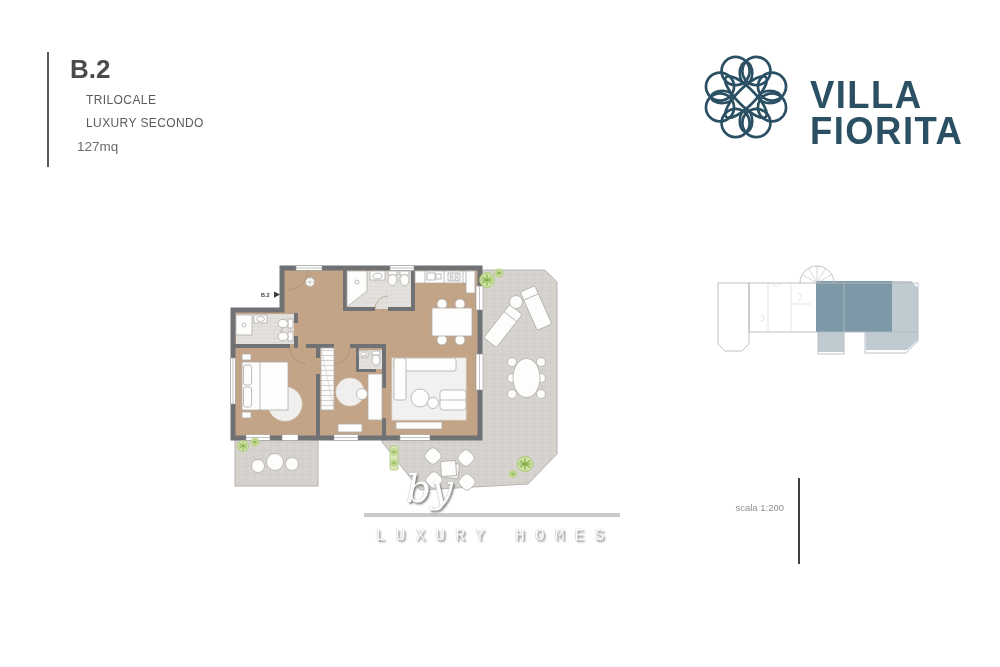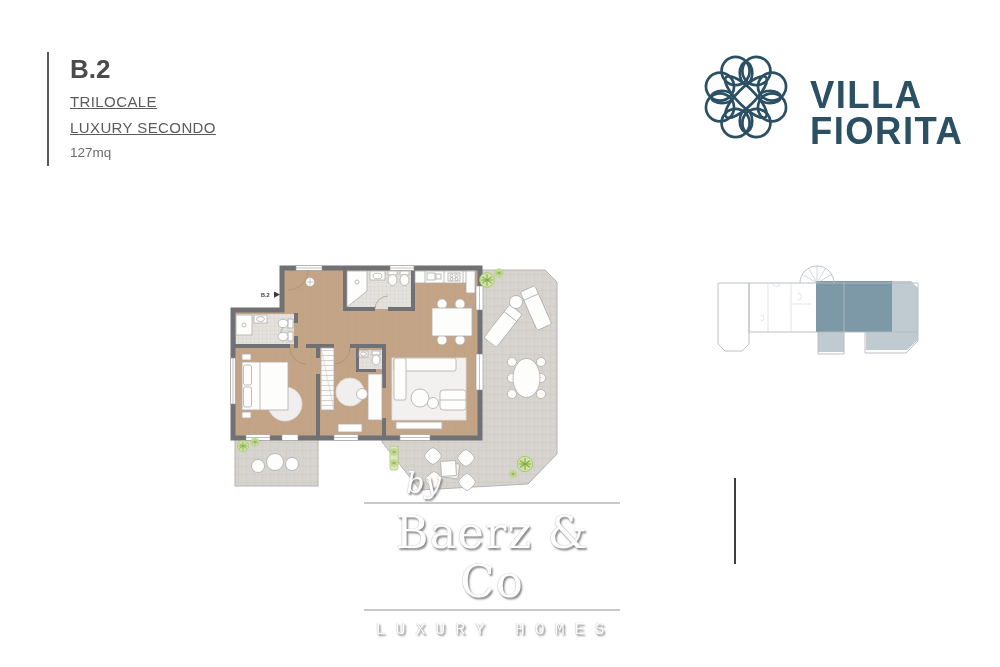--- a/index.html
+++ b/index.html
@@ -3,22 +3,22 @@
 <meta charset="utf-8">
 <style>
   html,body{margin:0;padding:0;background:#fff;}
   .page{position:relative;width:1000px;height:667px;background:#ffffff;overflow:hidden;
         font-family:"Liberation Sans",sans-serif;}
 
   
   .unit-header{position:absolute;left:47px;top:52px;border-left:2.5px solid #58595b;
                padding:4px 0 6px 21px;}
   .unit-code{font-size:26px;font-weight:bold;color:#4a4b4d;line-height:1;margin:0 0 12px 0;}
-  .unit-line{font-size:15px;color:#5b5b5d;letter-spacing:.4px;margin:0 0 11px 0;line-height:1;text-decoration:underline;}
-  .unit-area{font-size:13.5px;color:#6b6b6d;margin:0;line-height:1;}
+  .unit-line{font-size:12px;color:#5b5b5d;letter-spacing:.4px;margin:0 0 11px 16px;line-height:1;}
+  .unit-area{font-size:13.5px;color:#6b6b6d;margin:7px;line-height:1;}
 
   
   .logo{position:absolute;left:694px;top:45px;display:flex;align-items:flex-end;}
   .logo-flower{width:104px;height:104px;flex:0 0 auto;}
   .logo-text{margin-left:12px;color:#2b5064;font-size:38px;line-height:.95;font-weight:bold;
              letter-spacing:1.5px;transform:scaleX(.96);transform-origin:left center;}
 
   
   .floorplan{position:absolute;left:230px;top:258px;width:360px;height:252px;}
 
@@ -26,21 +26,21 @@
   .minimap{position:absolute;left:706px;top:260px;width:226px;height:106px;}
 
   
   .notes{position:absolute;left:720px;top:478px;display:flex;align-items:stretch;}
   .scale-label{width:64px;text-align:right;font-size:9.5px;color:#8f8f91;padding-top:24px;}
   .notes-divider{width:1.5px;background:#3f3f41;margin:0 12px 0 14px;height:86px;}
   .disclaimer{width:152px;font-size:8.8px;line-height:1.5;color:#9d9d9f;text-align:justify;margin:2px 0 0 0;}
 
   
   .watermark{position:absolute;left:364px;top:468px;width:256px;text-align:center;z-index:5;}
-  .wm-by{font-family:"DejaVu Serif",serif;font-style:italic;font-size:29px;text-align:left;
+  .wm-by{font-family:"DejaVu Serif",serif;font-style:italic;font-size:39px;text-align:left;
          margin:0 0 2px 42px;line-height:1.1;}
   .wm-emboss{color:#fdfdfd;
       text-shadow:1.5px 1.5px 2px rgba(115,115,115,.85), -0.5px -0.5px 1px rgba(175,175,175,.45),
                   0 0 1px rgba(150,150,150,.4);}
   .wm-line{height:2px;background:#c9c9c9;box-shadow:0 1px 0 #ffffff;border:none;margin:0;}
   .wm-brand{font-family:"DejaVu Serif",serif;font-size:45px;line-height:1.1;margin:4px 0 2px 0;
             letter-spacing:1px;}
   .wm-tagline{font-family:Liberation Mono, monospace;font-size:16.5px;letter-spacing:10px;margin:9px 0 10px 6px;}
 </style>
 </head>
@@ -339,25 +339,25 @@
       <path d="M94,23 A17,17 0 0 1 128,23"></path>
       <path d="M111,23 L96.3,14.5 M111,23 L102.5,8.3 M111,23 V6 M111,23 L119.5,8.3 M111,23 L125.7,14.5" stroke-width="0.6"></path>
     </g>
     <g fill="none" stroke="#ccd1d6" stroke-width="0.6">
       <path d="M62,23 V72 M85,23 V72 M85,44 H105 M138,23 V72"></path>
       <path d="M67,23 A3.5,3.5 0 0 0 74,23 M92,40 A3.5,3.5 0 0 0 92,33 M55,55 A3,3 0 0 1 55,61"></path>
     </g>
   </svg>
 
   <div class="notes">
+    <div class="scale-label">scala 1:200</div>
     <div class="notes-divider"></div>
   </div>
 
   <div class="watermark">
     <div class="wm-by wm-emboss">by</div>
     <div class="wm-line"></div>
-    <div class="wm-brand wm-emboss">Baerz &amp; Co</div>
     <div class="wm-line"></div>
     <div class="wm-tagline wm-emboss">LUXURY HOMES</div>
 
   </div>
 
 </div>
 
 </body></html>

